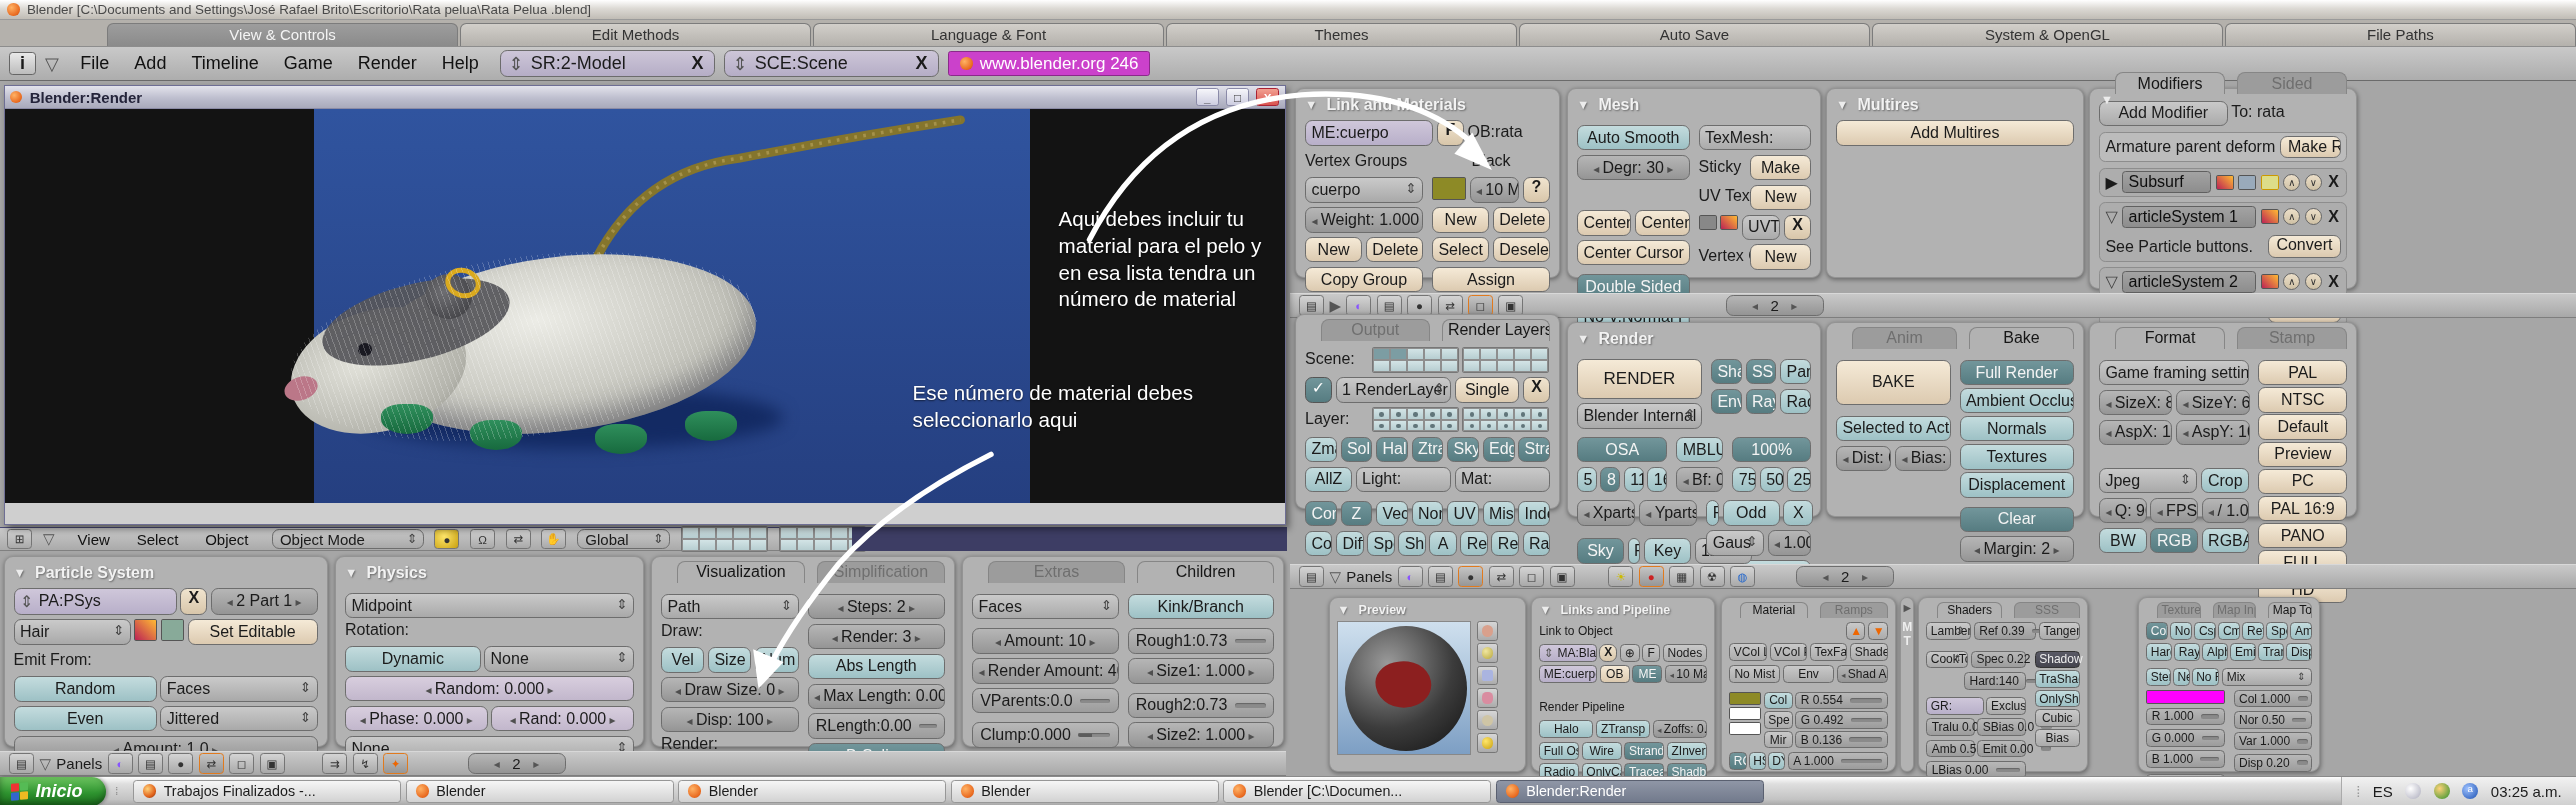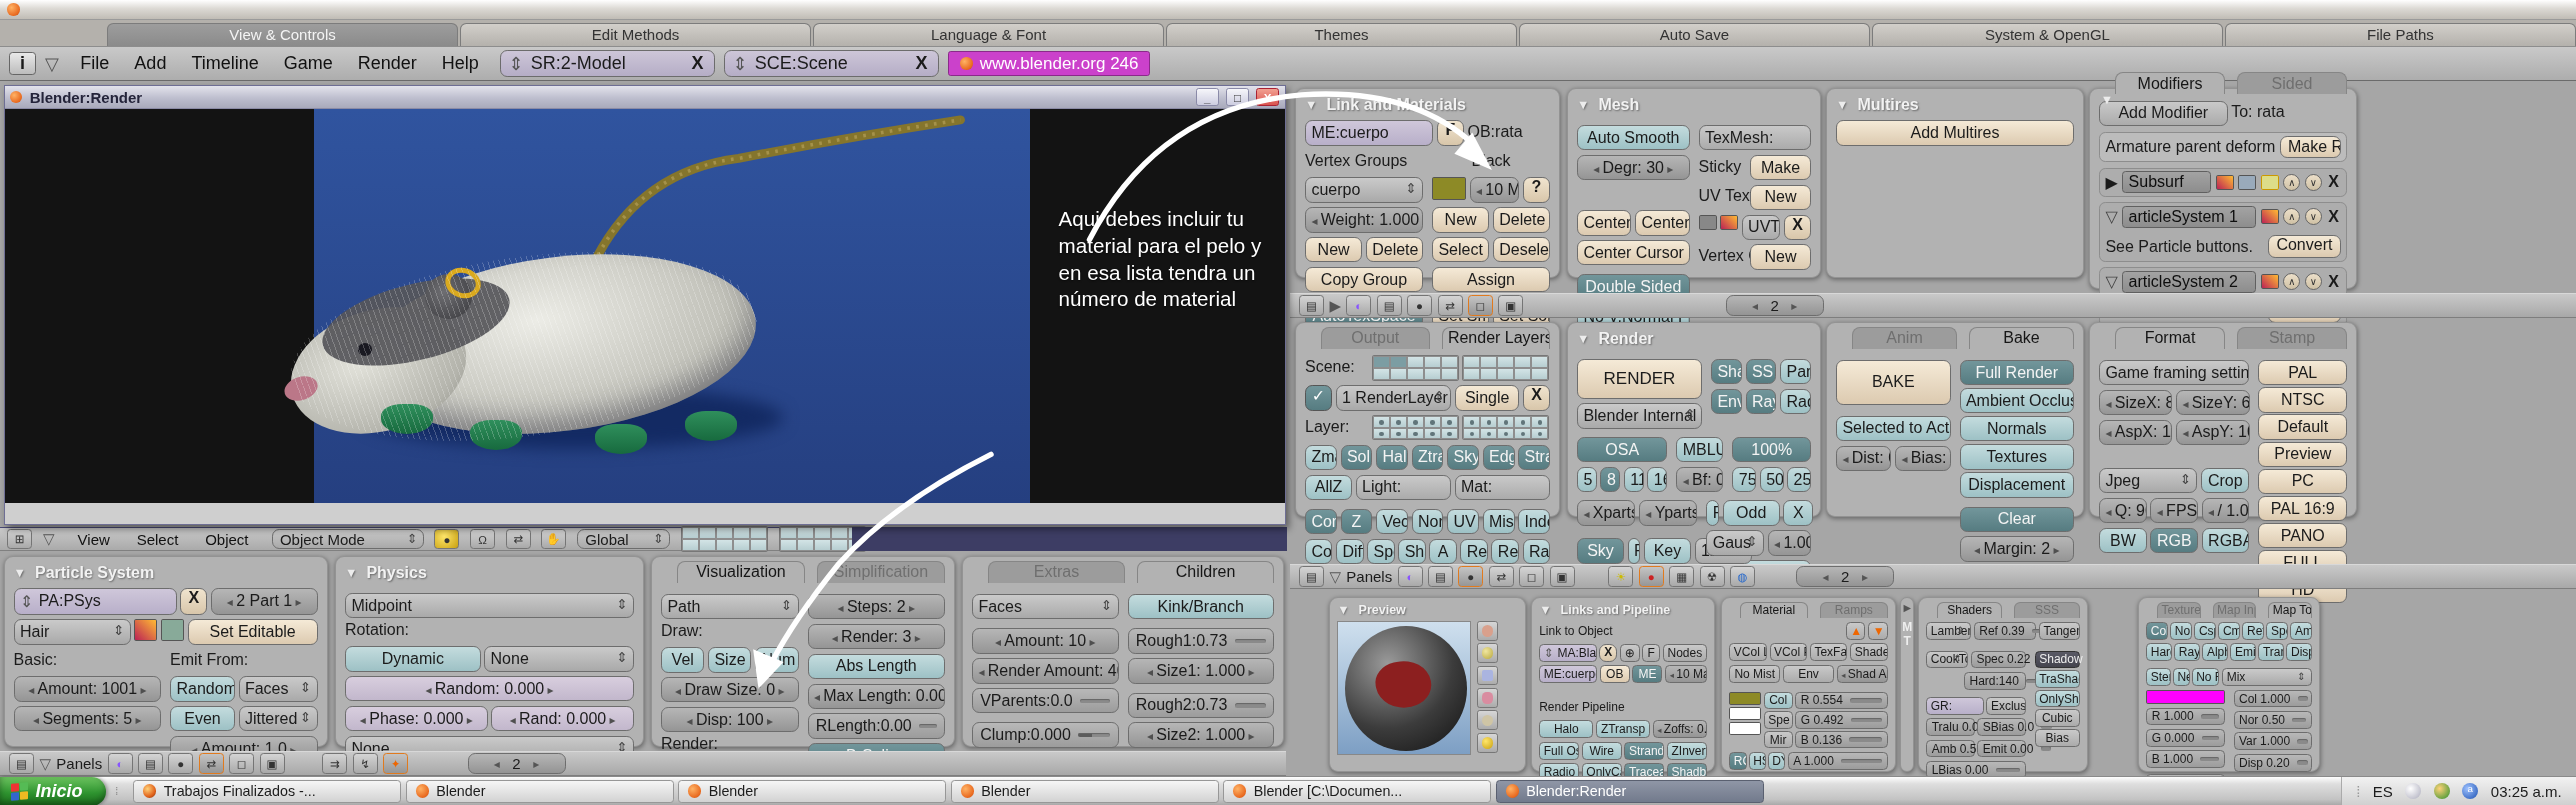--- a/index.html
+++ b/index.html
@@ -120,20 +120,21 @@
 .ticon.bl{background:radial-gradient(circle at 35% 35%,#ffb265,#e8681e 70%,#a33d08)}
 .ticon.ff{background:radial-gradient(circle at 35% 35%,#ffd27a,#e2641c 60%,#7a2a08)}
 .tray{margin-left:auto;display:flex;align-items:center;gap:12.5px;padding:0 14.3px;height:100%;border-left:0.9px solid #aaa;background:linear-gradient(#f2f2f2,#d0d0d0);font-size:15px}
 .tri-ico{width:16px;height:16px;border-radius:50%;display:inline-block}
 </style>
 </head>
 <body>
 
 <div class="titlebar">
   <span class="blogo"></span>
+  <span>Blender [C:\Documents and Settings\José Rafael Brito\Escritorio\Rata pelua\Rata Pelua .blend]</span>
 </div>
 
 <div class="prefrow">
     <span class="ptab on">View &amp; Controls</span>
     <span class="ptab">Edit Methods</span>
     <span class="ptab">Language &amp; Font</span>
     <span class="ptab">Themes</span>
     <span class="ptab">Auto Save</span>
     <span class="ptab">System &amp; OpenGL</span>
     <span class="ptab">File Paths</span>
@@ -192,20 +193,22 @@
       <div class="rfoot" style="left:376px;top:295px"></div>
       <div class="rfoot" style="left:465px;top:311px"></div>
       <div class="rfoot" style="left:590px;top:315px"></div>
       <div class="rfoot" style="left:680px;top:302px"></div>
       <div class="rfur"></div>
     </div>
     <div class="ann" style="left:1054px;top:97px;width:224px">Aqui debes incluir tu
 material para el pelo y
 en esa lista tendra un
 número de material</div>
+    <div class="ann" style="left:908px;top:271px;width:295px">Ese número de material debes
+seleccionarlo aqui</div>
   </div>
 </div>
 
 <div class="v3d">
   <span class="ib">⊞</span>
   <span style="color:#555">▽</span>
   <span style="display:flex;gap:1.8px">
       <span class="menuitem">View</span>
       <span class="menuitem">Select</span>
       <span class="menuitem">Object</span>
@@ -426,21 +429,21 @@
   <span class="ib">▤</span>
   <span class="ib">●</span>
   <span class="ib">⇄</span>
   <span class="ib on">◻</span>
   <span class="ib">▣</span>
   <span class="numf" style="margin-left:197px">
       <span>2</span>
     </span>
 </div>
 
-<div class="p" style="left:1295px;top:322px;width:265px;height:195px">
+<div class="p" style="left:1295px;top:314px;width:265px;height:195px">
   <div class="tabs">
       <span class="tb">Output</span>
       <span class="tb on">Render Layers</span>
     </div>
   <div class="r">
     <span class="lb fix" style="width:63px">Scene:</span>
     <span class="lg">
         <i class="on"></i>
         <i class="on"></i>
         <i></i>
@@ -719,29 +722,20 @@
     <span class="xbt">X</span>
     <span class="nm">2 Part 1</span>
   </div>
   <div class="r">
     <span class="dd"><span>Hair</span></span>
     <span class="mi fix" style="width:23px;height:21.5px;background:linear-gradient(45deg,#b25,#fb3)"></span>
     <span class="mi fix" style="width:23px;height:21.5px;background:#8a9"></span>
     <span class="bt" style="flex:1.3">Set Editable</span>
   </div>
   <div class="cols">
-    <div class="col">
-      <div class="lb">Basic:</div>
-      <div class="r">
-          <span class="nm">Amount: 1001</span>
-        </div>
-      <div class="r">
-          <span class="nm">Segments: 5</span>
-        </div>
-    </div>
     <div class="col">
       <div class="lb">Emit From:</div>
       <div class="r">
         <span class="lt">Random</span>
         <span class="dd"><span>Faces</span></span>
       </div>
       <div class="r">
         <span class="lt">Even</span>
         <span class="dd"><span>Jittered</span></span>
       </div>

